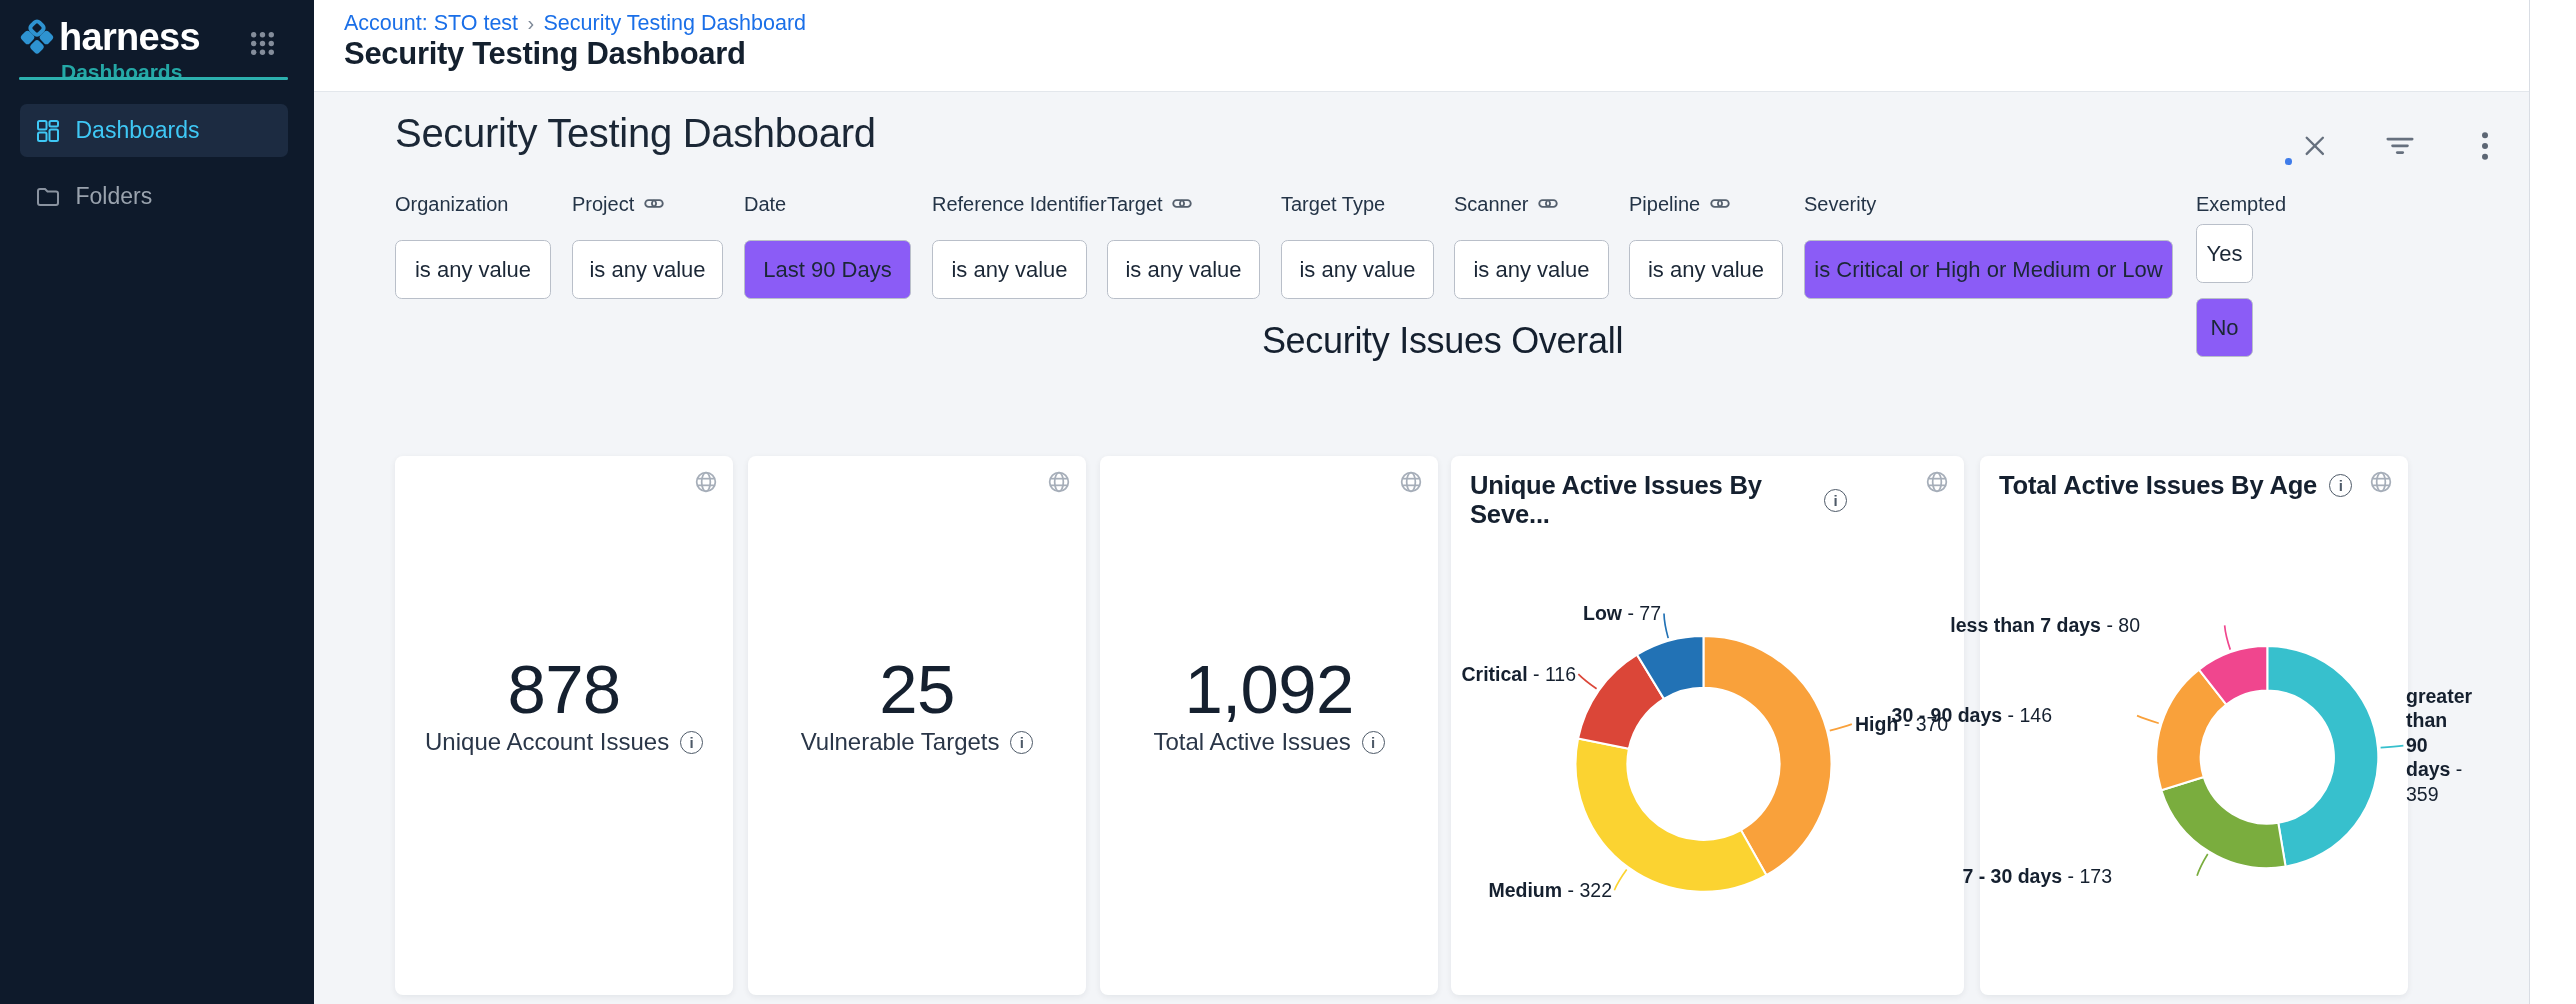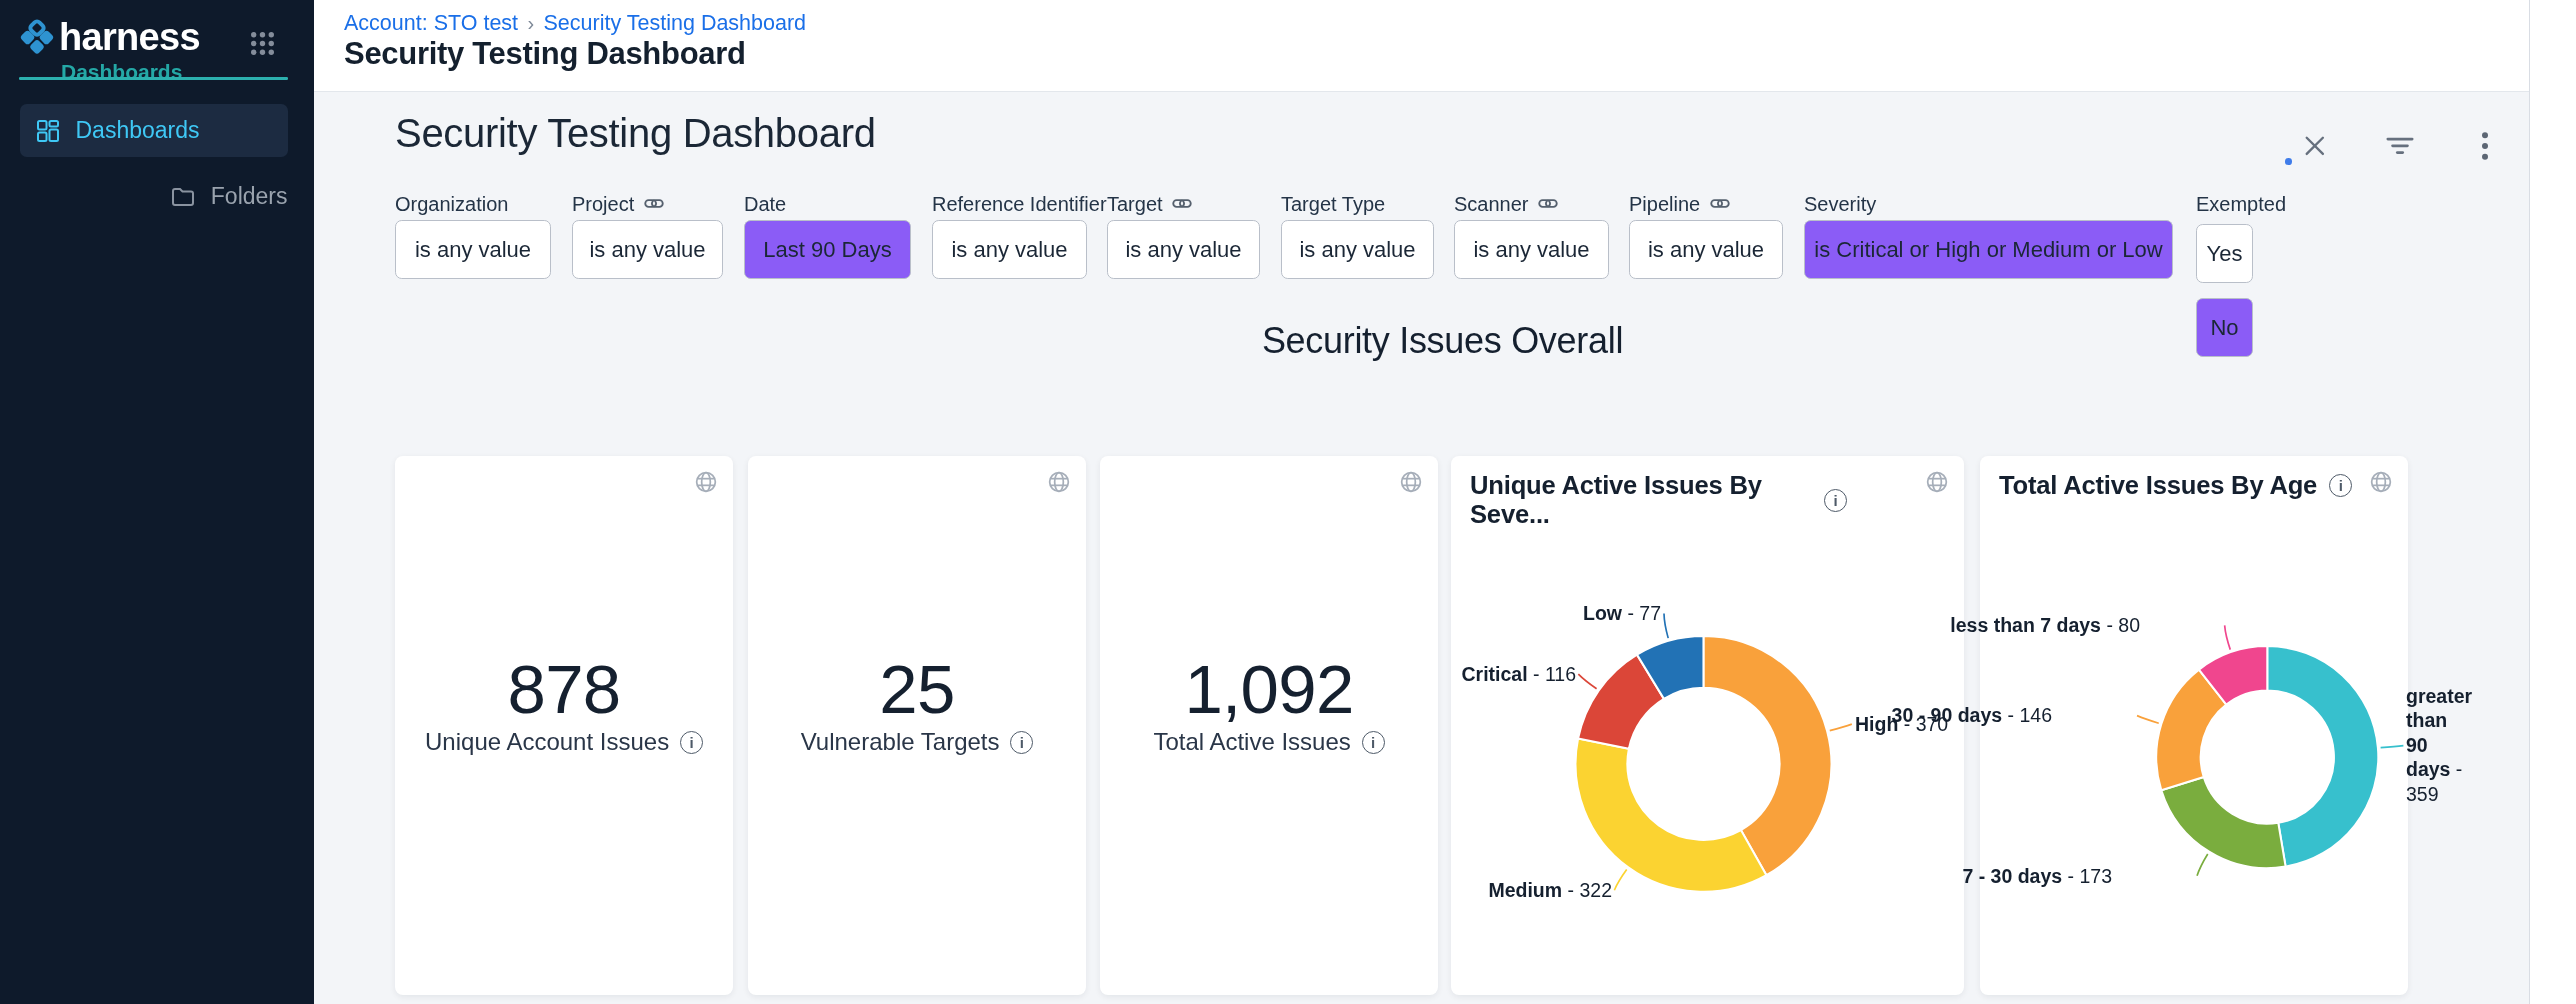--- a/index.html
+++ b/index.html
@@ -15,21 +15,21 @@
     font-weight:bold; letter-spacing:-0.7px; }
   .product-name { position:absolute; left:42px; top:42px; color:#24A8A6;
     font-size:21px; font-weight:bold; }
   .grid-icon { position:absolute; right:19px; top:12px; width:27px; height:27px; }
   .teal-rule { position:absolute; left:19px; top:77px; width:269px; height:3.4px;
     background:#2CB0AE; border-radius:1.3px; }
   .side-item { position:absolute; left:19.5px; width:268px; height:53px;
     border-radius:6.7px; display:flex; align-items:center; padding-left:16px; gap:16px;
     font-size:23px; }
   .side-item.active { top:104px; background:#1C2B41; color:#3FC8F5; }
-  .side-item.idle { top:170px; color:#9AA3AE;justify-content:flex-end; }
+  .side-item.idle { top:170px; color:#9AA3AE; }
   .side-item svg { flex:0 0 auto; }
 
   
   .header { position:absolute; left:314px; top:0; right:47px; height:92px;
     background:#ffffff; border-bottom:1.3px solid #E3E7EC; }
   .breadcrumb { position:absolute; left:30px; top:10.8px; font-size:21.5px; color:#1A6FE8;
     display:flex; align-items:center; gap:9.4px; }
   .crumb { color:#1A6FE8; cursor:pointer; }
   .crumb-sep { color:#7C8796; font-size:20px; }
   .header-title { position:absolute; left:30px; top:36px; font-size:31px;
@@ -50,21 +50,21 @@
   .act-btn { width:30px; height:30px; display:flex; align-items:center;
     justify-content:center; cursor:pointer; }
   .cursor-dot { position:absolute; left:1971px; top:66px; width:6.7px; height:6.7px;
     border-radius:50%; background:#2B6FE8; opacity:.9; }
 
   
   .fgroup { position:absolute; top:100px; }
   .flabel { display:flex; align-items:center; gap:9.4px; font-size:20px;
     color:#243447; height:24px; }
   .flabel svg { color:#55606E; }
-  .fchip { margin-top:4px; height:59px; background:#ffffff;
+  .fchip { margin-top:24px; height:59px; background:#ffffff;
     border:1.3px solid #B9BFC9; border-radius:6.7px; display:flex; align-items:center;
     justify-content:center; font-size:22px; color:#1B2736; cursor:pointer;
     font-family:"Liberation Sans", sans-serif; }
   .fchip.hl { background:#8b5cf6;text-align:right; }
   .ex-row { display:flex; gap:15px; margin-top:8px;flex-direction:column; }
 
   
   .section-title { position:absolute; left:81px; top:228px; width:2095px;
     text-align:center; font-size:36px; font-weight:400; color:#15202F;
     letter-spacing:-0.3px; }

